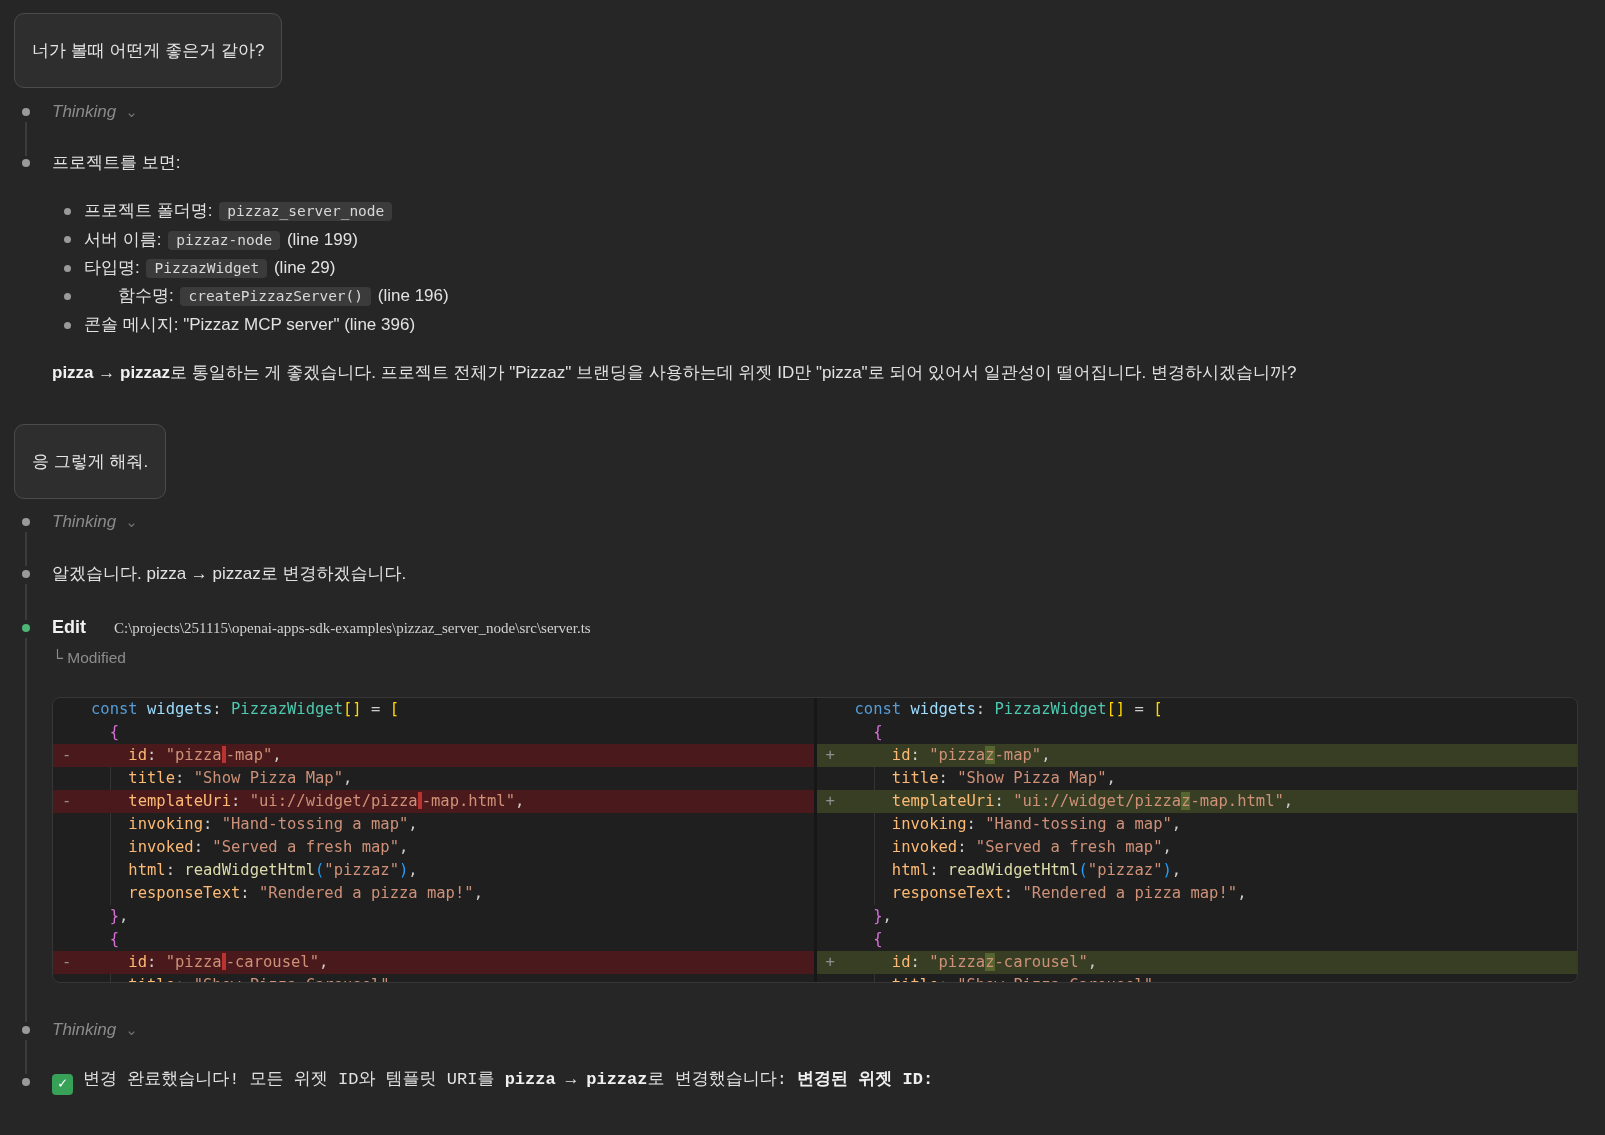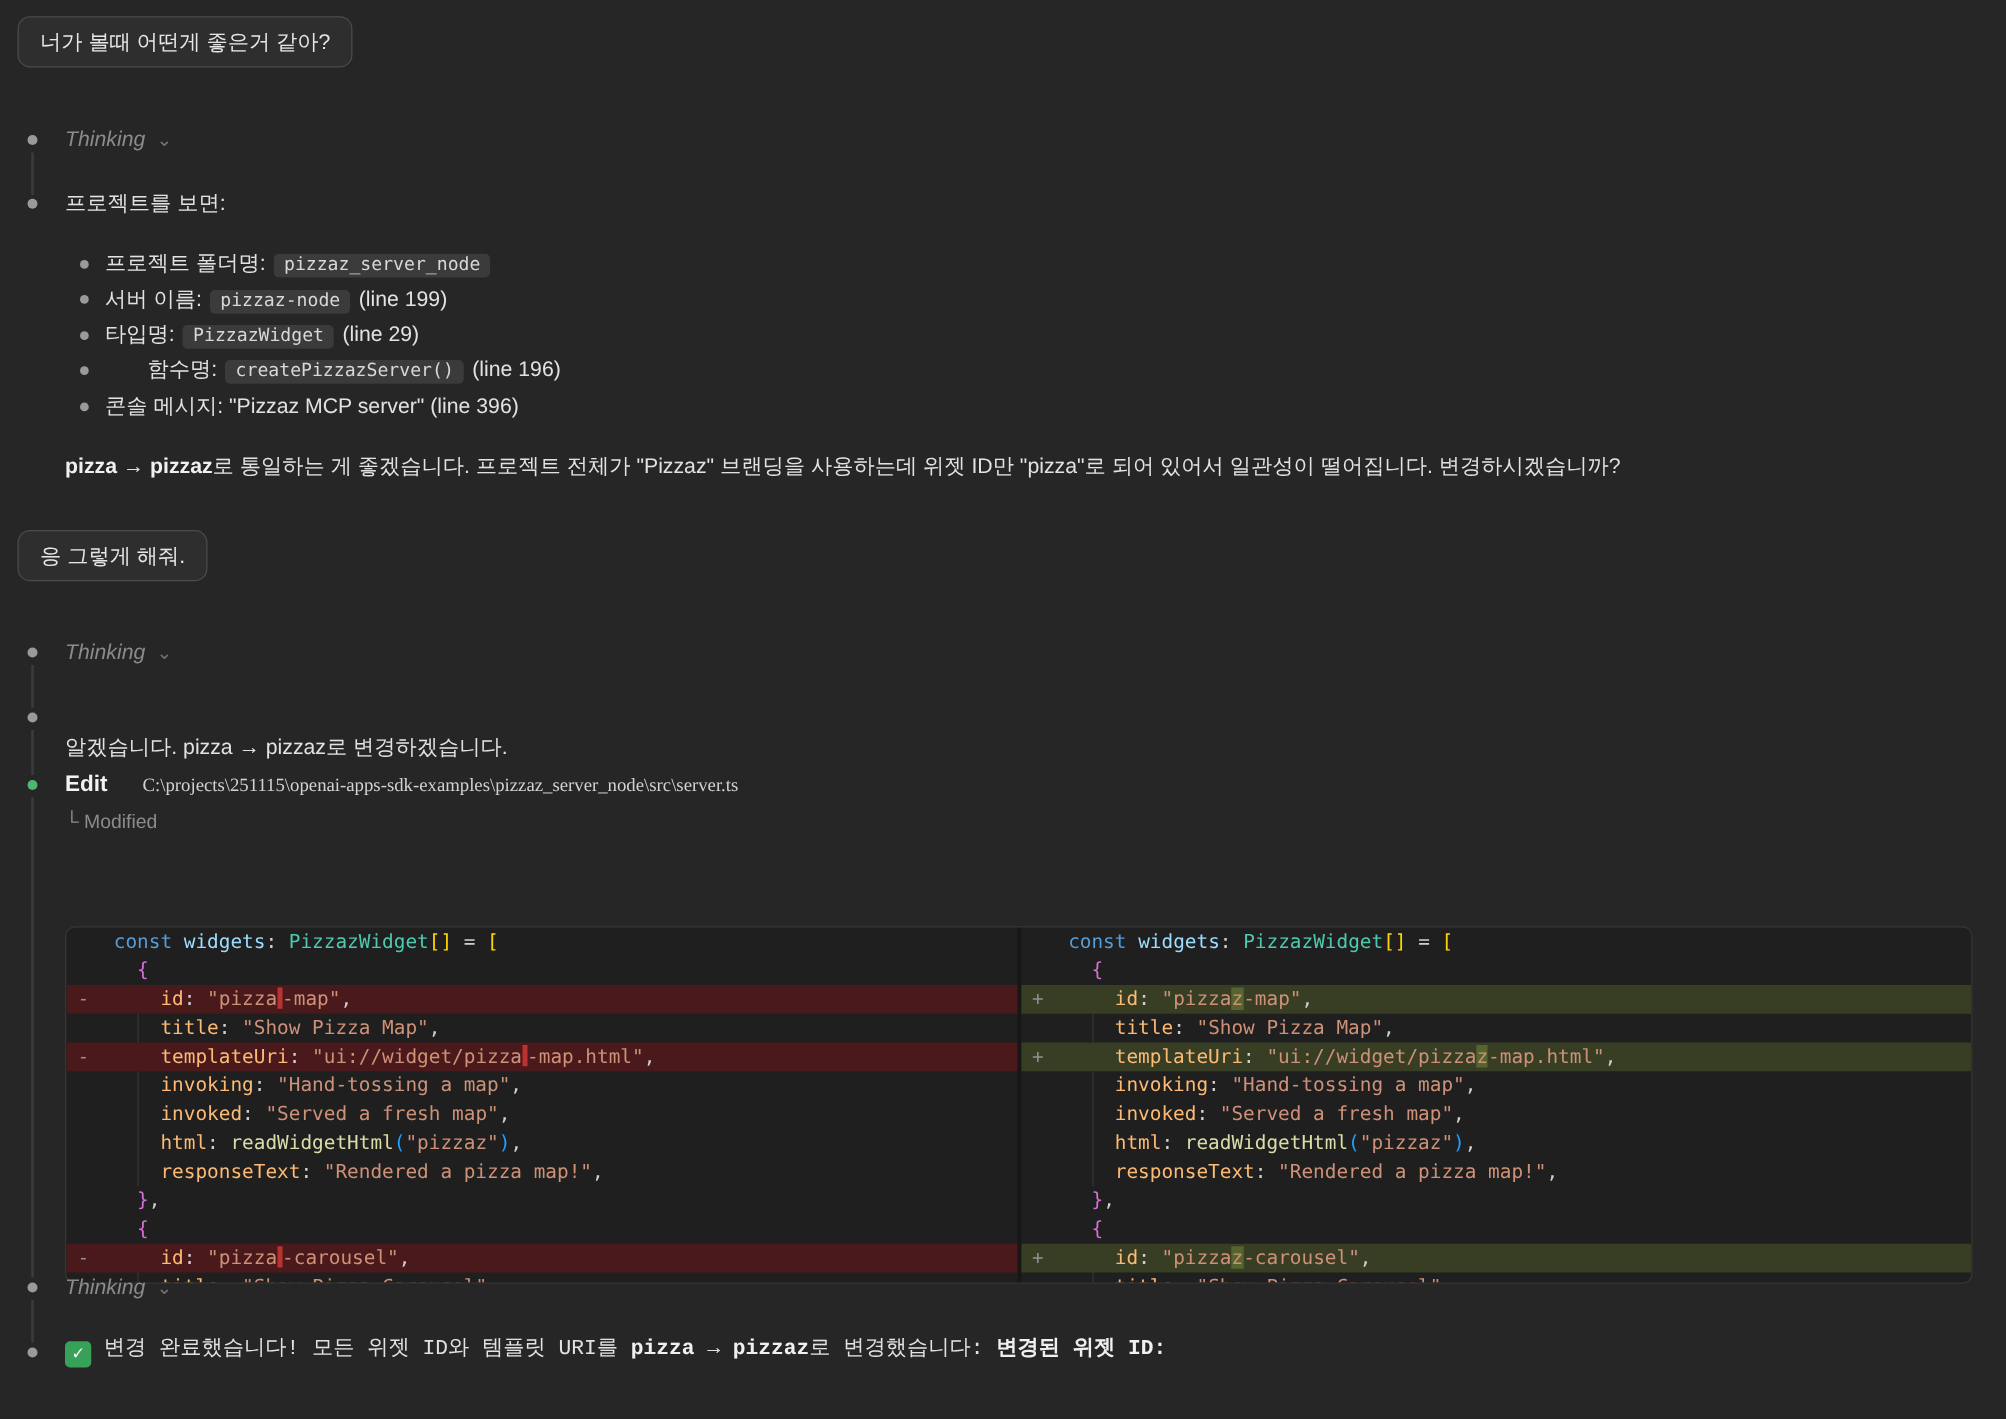--- a/index.html
+++ b/index.html
@@ -1,21 +1,21 @@
 <!DOCTYPE html>
 <html><head>
 <meta charset="utf-8">
 <style>
   html,body{margin:0;padding:0;background:#262626;width:1605px;height:1135px;overflow:hidden;
     font-family:"Liberation Sans",sans-serif;color:#dfdfdf;}
   .root{position:relative;width:1605px;height:1135px;}
 
   
   .bubble{position:absolute;left:14px;display:inline-block;background:#2e2e2e;border:1px solid #4b4b4b;
-    border-radius:10px;padding:8px 17px;font-size:17px;color:#e6e6e6;white-space:nowrap;}
+    border-radius:10px;padding:25px 17px;font-size:17px;color:#e6e6e6;white-space:nowrap;}
 
   
   .dot{position:absolute;width:8px;height:8px;border-radius:50%;background:#9a9a9a;}
   .dot.small{width:7px;height:7px;background:#9a9a9a;}
   .dot.green{background:#4db674;}
   .vline{position:absolute;left:25px;width:2px;background:#3c3c3c;}
 
   .row{position:absolute;left:52px;font-size:17px;line-height:28px;white-space:nowrap;color:#e2e2e2;}
   .thinking{color:#8b8b8b;font-style:italic;}
   .chev{font-style:normal;color:#737373;font-size:15px;margin-left:9px;}
@@ -24,21 +24,21 @@
 
   .chip{font-family:"DejaVu Sans Mono",monospace;font-size:14.5px;background:#3b3b3b;color:#d8d8d8;
     border-radius:4px;padding:1px 8px 2px;margin:0 2px;}
 
   .editlabel{font-weight:bold;font-size:18px;color:#f2f2f2;margin-right:28px;}
   .editpath{font-family:Liberation Serif, serif;font-size:15px;color:#d2d2d2;}
   .modified{color:#8c8c8c;font-size:15.5px;}
 
   
   .diffbox{position:absolute;left:52px;top:697px;width:1524px;height:284px;background:#1f1f1f;
-    border:1px solid #363636;border-radius:8px;overflow:hidden;display:flex;margin-top:44px;}
+    border:1px solid #363636;border-radius:8px;overflow:hidden;display:flex;}
   .pane{width:50%;position:relative;overflow:hidden;
     font-family:"DejaVu Sans Mono",monospace;font-size:15.5px;}
   .pane.left{border-right:3px solid #171717;}
   .crow{position:relative;height:23px;line-height:23px;padding-left:38px;white-space:pre;}
   .crow .gut{position:absolute;left:9px;top:0;color:#909090;}
   .crow.removed{background:#4a191b;}
   .crow.added{background:#373e24;}
   .guide{position:absolute;left:57px;width:1px;background:#343434;}
   .redmark{display:inline-block;width:4px;height:17px;background:#bb3330;vertical-align:middle;margin-bottom:3px;}
   .hl{background:#56652f;}
@@ -103,21 +103,21 @@
   <div class="dot" style="left:22px;top:518px;"></div>
   <div class="vline" style="top:532px;height:34px;"></div>
   <div class="dot" style="left:22px;top:570px;"></div>
   <div class="vline" style="top:584px;height:36px;"></div>
   <div class="dot green" style="left:22px;top:624px;"></div>
   <div class="vline" style="top:638px;height:384px;"></div>
 
   <div class="row thinking" style="top:508px;">
     <span>Thinking</span><span class="chev">⌄</span>
   </div>
-  <div class="row" style="top:560px;margin-top:24px;">
+  <div class="row" style="top:560px;">
     <span>알겠습니다. pizza → pizzaz로 변경하겠습니다.</span>
   </div>
   <div class="row" style="top:613px;">
     <span class="editlabel">Edit</span><span class="editpath">C:\projects\251115\openai-apps-sdk-examples\pizzaz_server_node\src\server.ts</span>
   </div>
   <div class="row modified" style="top:644px;">
     <span>└ Modified</span>
   </div>
 
   <div class="diffbox">

